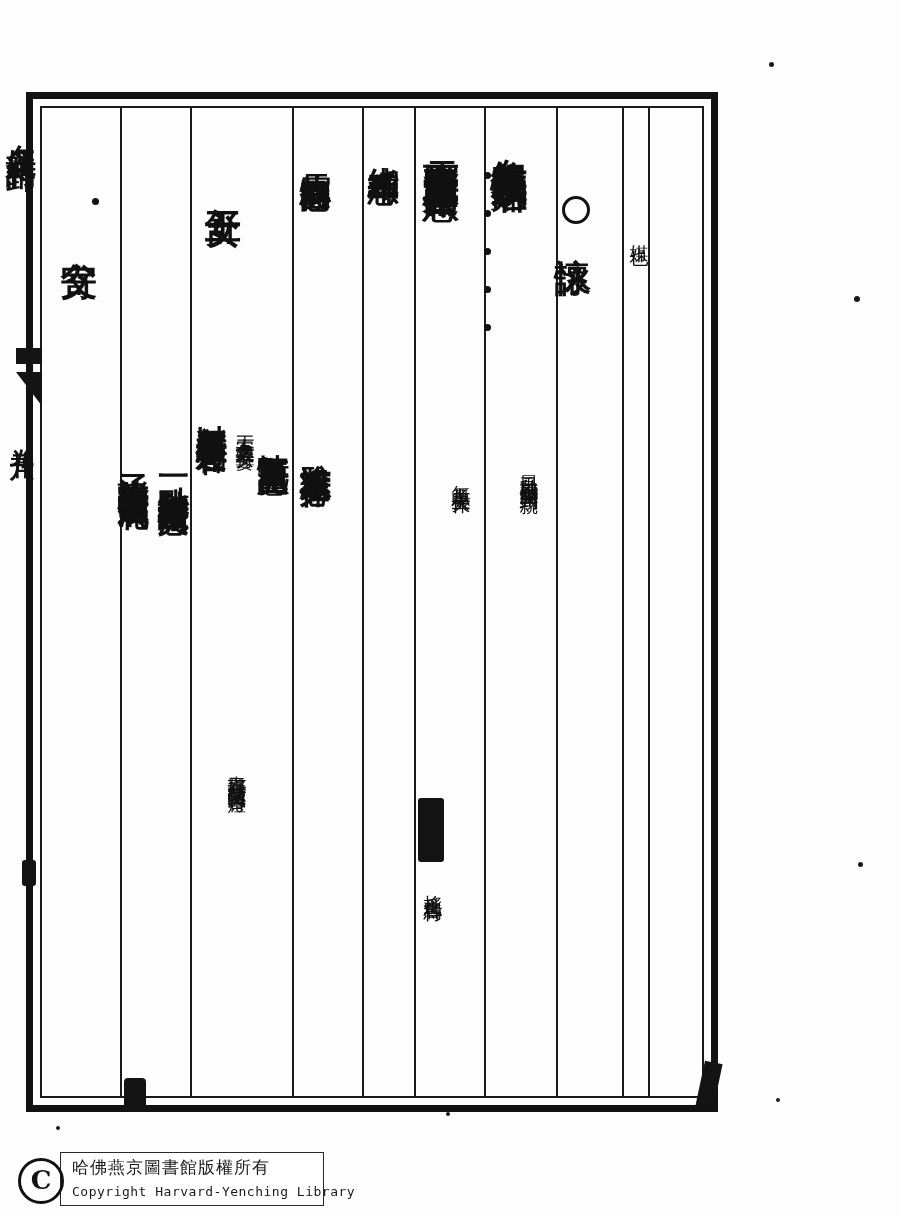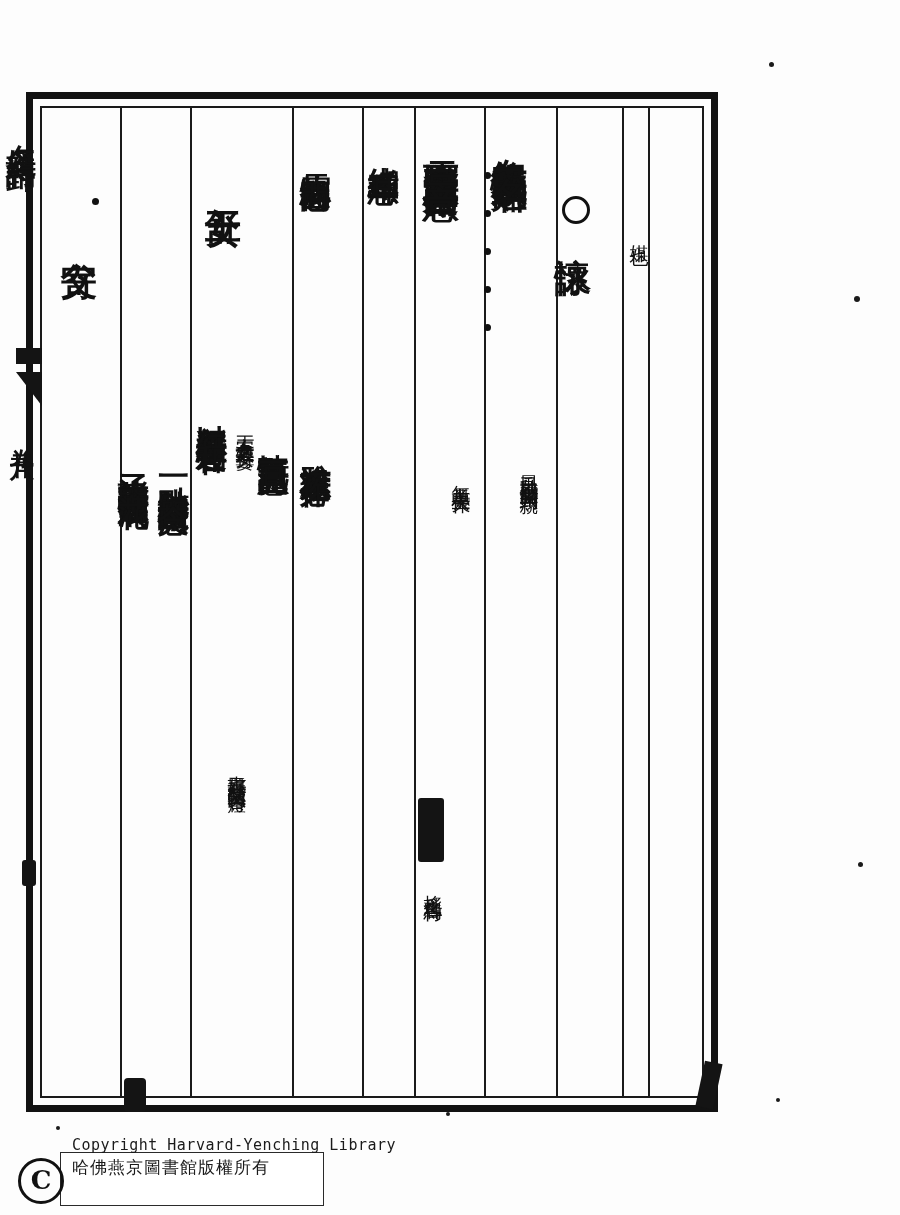--- a/index.html
+++ b/index.html
@@ -149,23 +149,23 @@
     left: 72px;
     top: 1156px;
     font-family: "DejaVu Serif", serif;
     font-size: 17px;
     color: #1a1a1a;
     letter-spacing: 1px;
   }
   .stamp-en {
     position: absolute;
     left: 72px;
-    top: 1136px;
+    top: 1184px;
     font-family: "DejaVu Sans Mono", monospace;
-    font-size: 15px;
+    font-size: 13px;
     color: #1a1a1a;
     letter-spacing: 0.5px;
   }
   .stamp-seal {
     position: absolute;
     left: 18px;
     top: 1158px;
     width: 40px;
     height: 40px;
     border: 3px solid #111;

